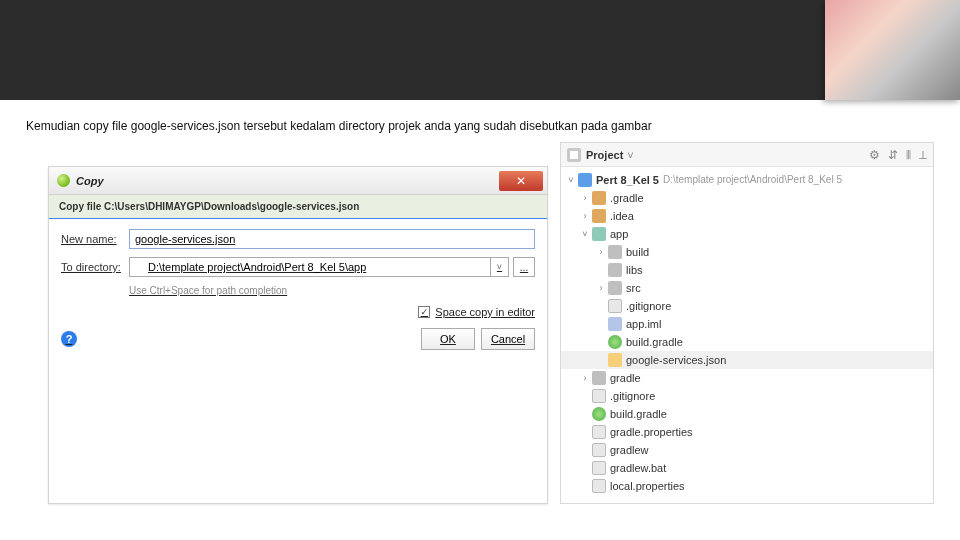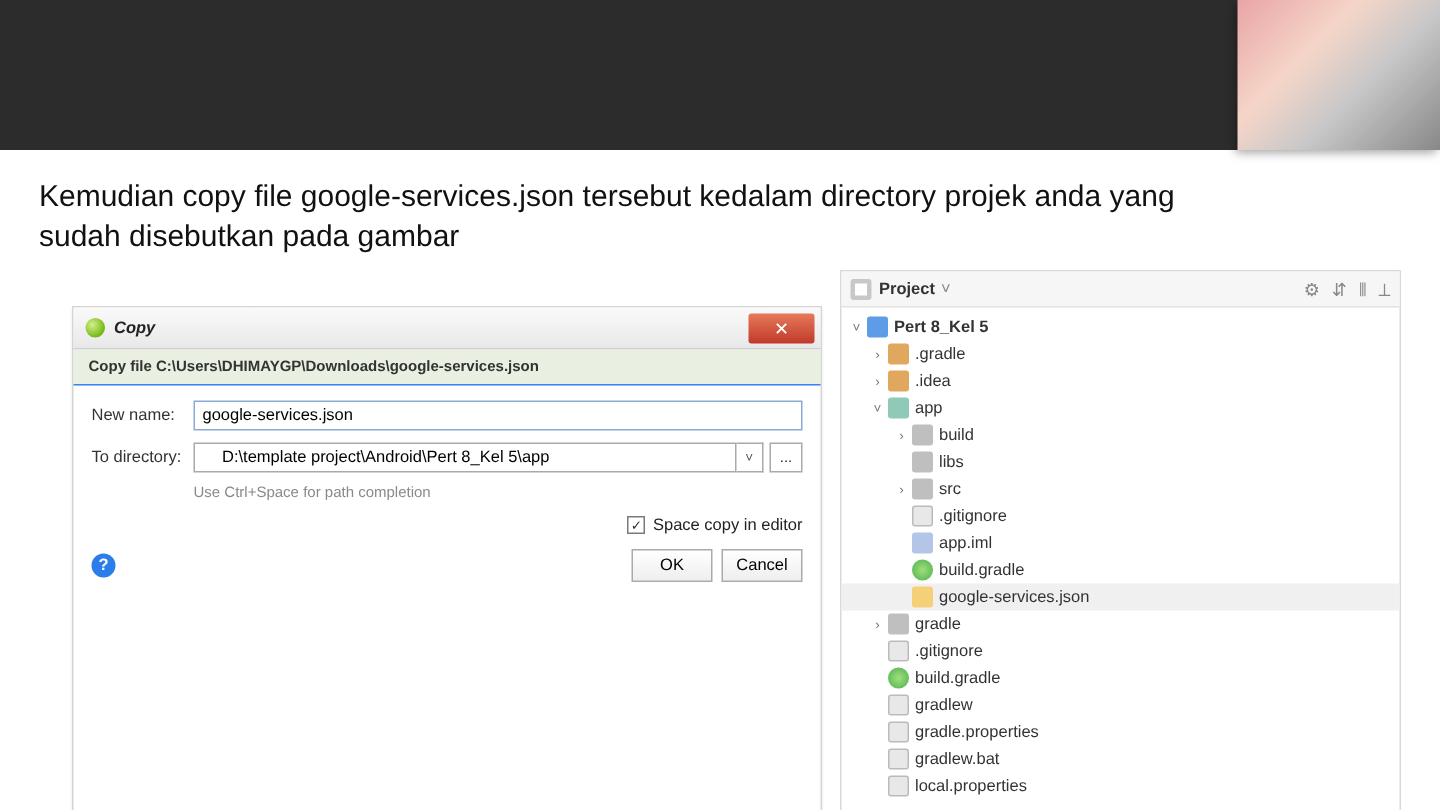--- a/index.html
+++ b/index.html
@@ -2,32 +2,32 @@
 <html><head>
 <meta charset="utf-8">
 <style>
   * { box-sizing: border-box; margin: 0; padding: 0; }
   body { width: 960px; height: 540px; font-family: "Segoe UI", Arial, sans-serif; background: #fff; overflow: hidden; }
 
   .page-header { height: 100px; background: #2c2c2c; position: relative; }
   .header-photo { position: absolute; right: 0; top: 0; width: 135px; height: 100px; background: linear-gradient(135deg,#e8a5a5 0%,#f5d5c8 35%,#c8c8c8 60%,#888 100%); box-shadow: -2px 2px 6px rgba(0,0,0,.35); }
 
   .slide-body { padding: 18px 26px 0 26px; }
-  .instruction { font-size: 20px; line-height: 1.35; color: #111; max-width: 760px; }
+  .instruction { font-size: 12px; line-height: 1.35; color: #111; max-width: 760px; }
 
   .content-row { display: flex; margin-top: 8px; }
 
   
   .dlg-wrap { width: 500px; margin: 24px 0 0 22px; border: 1px solid #d4d4d4; box-shadow: 0 1px 2px rgba(0,0,0,.1); font-size: 11px; color: #222; }
   .dlg-titlebar { height: 28px; background: linear-gradient(#fafafa,#e8e8e8); border-bottom: 1px solid #cfcfcf; display: flex; align-items: center; }
   .dlg-titleicon { width: 13px; height: 13px; margin: 0 6px 0 8px; background: radial-gradient(circle at 35% 35%,#d4f08c,#74b816 70%); border-radius: 50%; }
   .dlg-title { font-weight: 600; font-style: italic; }
   .dlg-close { margin-left: auto; width: 44px; height: 20px; margin-right: 4px; background: linear-gradient(#e67a59,#c0392b); color: #fff; display: flex; align-items: center; justify-content: center; font-size: 12px; border-radius: 2px; }
   .dlg-copypath { background: #e9f0e2; padding: 6px 10px; font-size: 10px; color: #333; border-bottom: 1px solid #3b82f6; font-weight:600; }
-  .dlg-body { padding: 10px 12px 12px 12px; }
+  .dlg-body { padding: 10px 12px 12px 12px; text-decoration: underline; }
   .dlg-row { display: flex; align-items: center; margin-bottom: 8px; }
   .dlg-label { width: 68px; color: #333; }
   .dlg-input { flex: 1; border: 1px solid #8aa9d6; height: 20px; padding: 0 5px; font-size: 11px; background:#fff; }
   .dlg-dir-input { flex:1; border:1px solid #aaa; height:20px; padding:0 18px; font-size:11px; }
   .dlg-sel { width:18px; height:20px; border:1px solid #aaa; border-left:none; display:flex; align-items:center; justify-content:center; font-size:9px; color:#555; }
   .dlg-browse { width:22px; height:20px; border:1px solid #aaa; margin-left:4px; display:flex; align-items:center; justify-content:center; font-size:10px; }
   .dlg-hint { margin-left:68px; color:#8a8a8a; font-size:10px; }
   .dlg-check { display:flex; align-items:center; justify-content:flex-end; margin-top:10px; gap:5px; font-size:11px; }
   .dlg-checkbox { width:12px; height:12px; border:1px solid #7a7a7a; display:inline-flex; align-items:center; justify-content:center; font-size:9px; color:#333; }
   .dlg-footer { display:flex; align-items:center; margin-top:10px; }
@@ -113,20 +113,21 @@
           <span>⫴</span>
           <span>⟂</span>
         </div>
       </div>
 
       <div class="tree">
         <div class="node d0">
             <span class="arrow">˅</span>
             <span class="ico ico-mod"></span>
             <b>Pert 8_Kel 5</b>
+            <span class="path">D:\template project\Android\Pert 8_Kel 5</span>
           </div>
         <div class="node d1">
             <span class="arrow">›</span>
             <span class="ico ico-fold-o"></span>
             <span>.gradle</span>
           </div>
         <div class="node d1">
             <span class="arrow">›</span>
             <span class="ico ico-fold-o"></span>
             <span>.idea</span>
@@ -182,26 +183,26 @@
             <span>.gitignore</span>
           </div>
         <div class="node d1">
             <span class="arrow"></span>
             <span class="ico ico-grad"></span>
             <span>build.gradle</span>
           </div>
         <div class="node d1">
             <span class="arrow"></span>
             <span class="ico ico-file"></span>
+            <span>gradle.properties</span>
+          </div>
+        <div class="node d1">
+            <span class="arrow"></span>
+            <span class="ico ico-file"></span>
             <span>gradlew</span>
-          </div>
-        <div class="node d1">
-            <span class="arrow"></span>
-            <span class="ico ico-file"></span>
-            <span>gradle.properties</span>
           </div>
         <div class="node d1">
             <span class="arrow"></span>
             <span class="ico ico-file"></span>
             <span>gradlew.bat</span>
           </div>
         <div class="node d1">
             <span class="arrow"></span>
             <span class="ico ico-file"></span>
             <span>local.properties</span>

